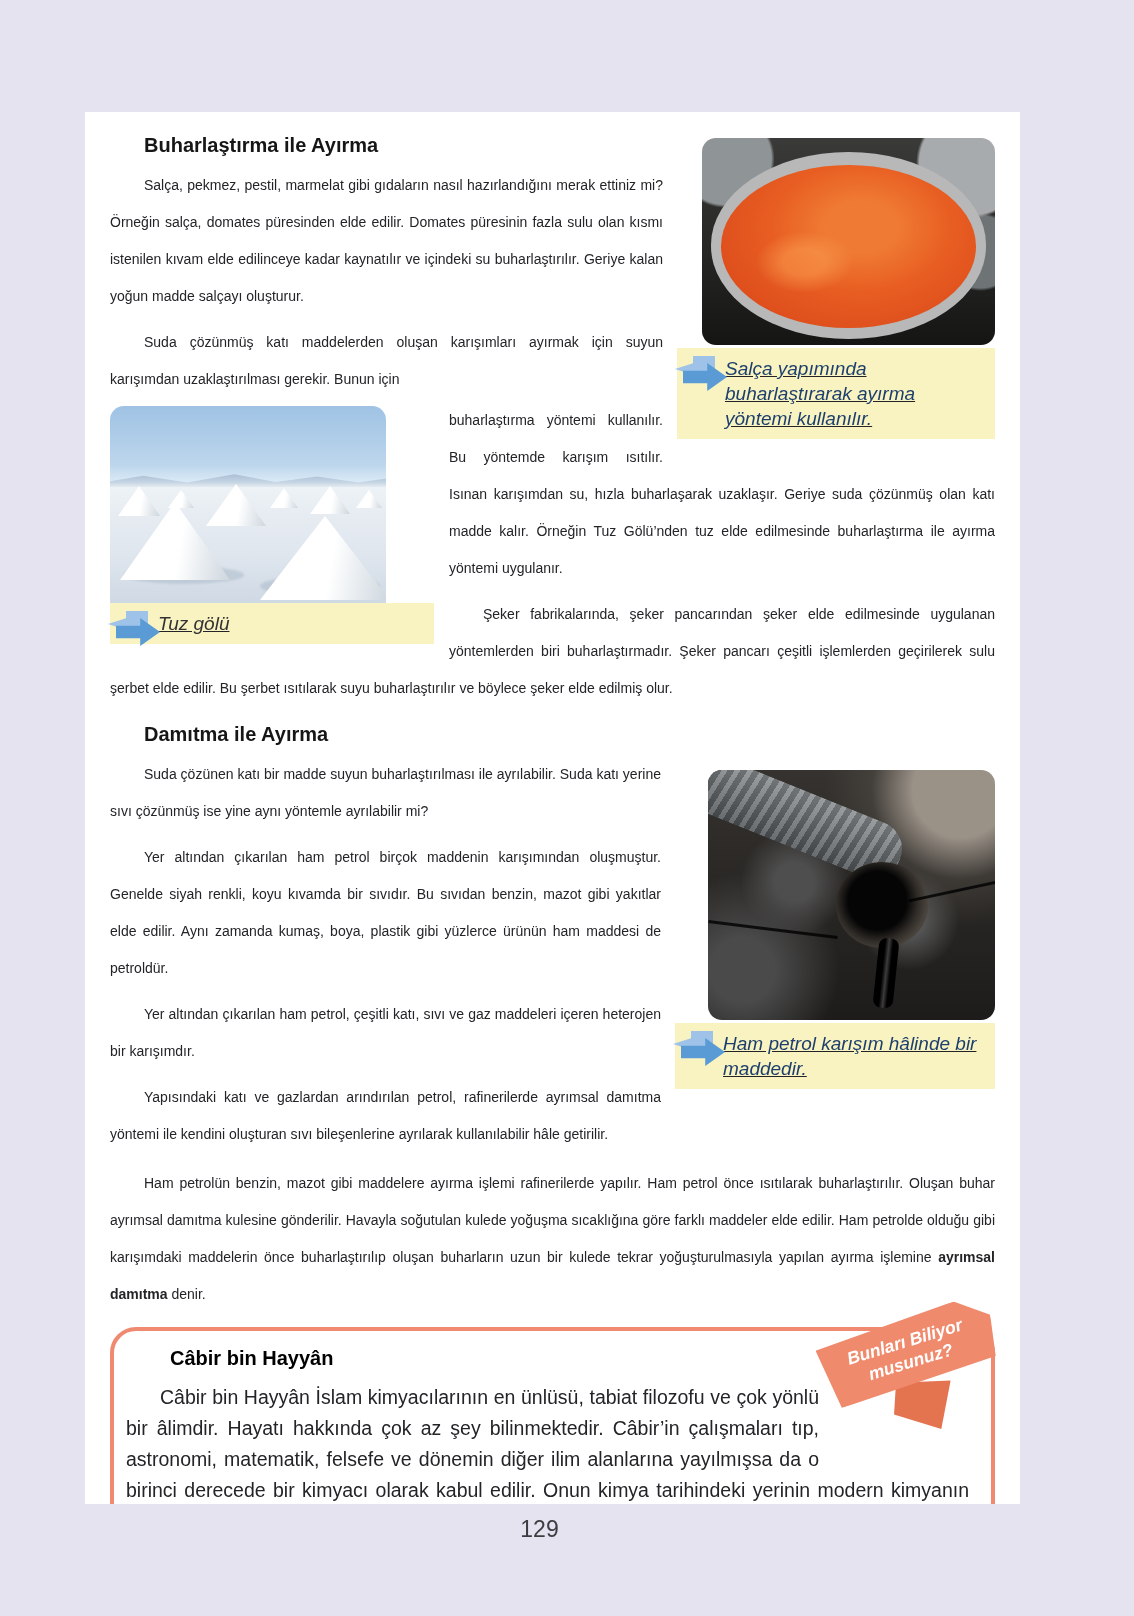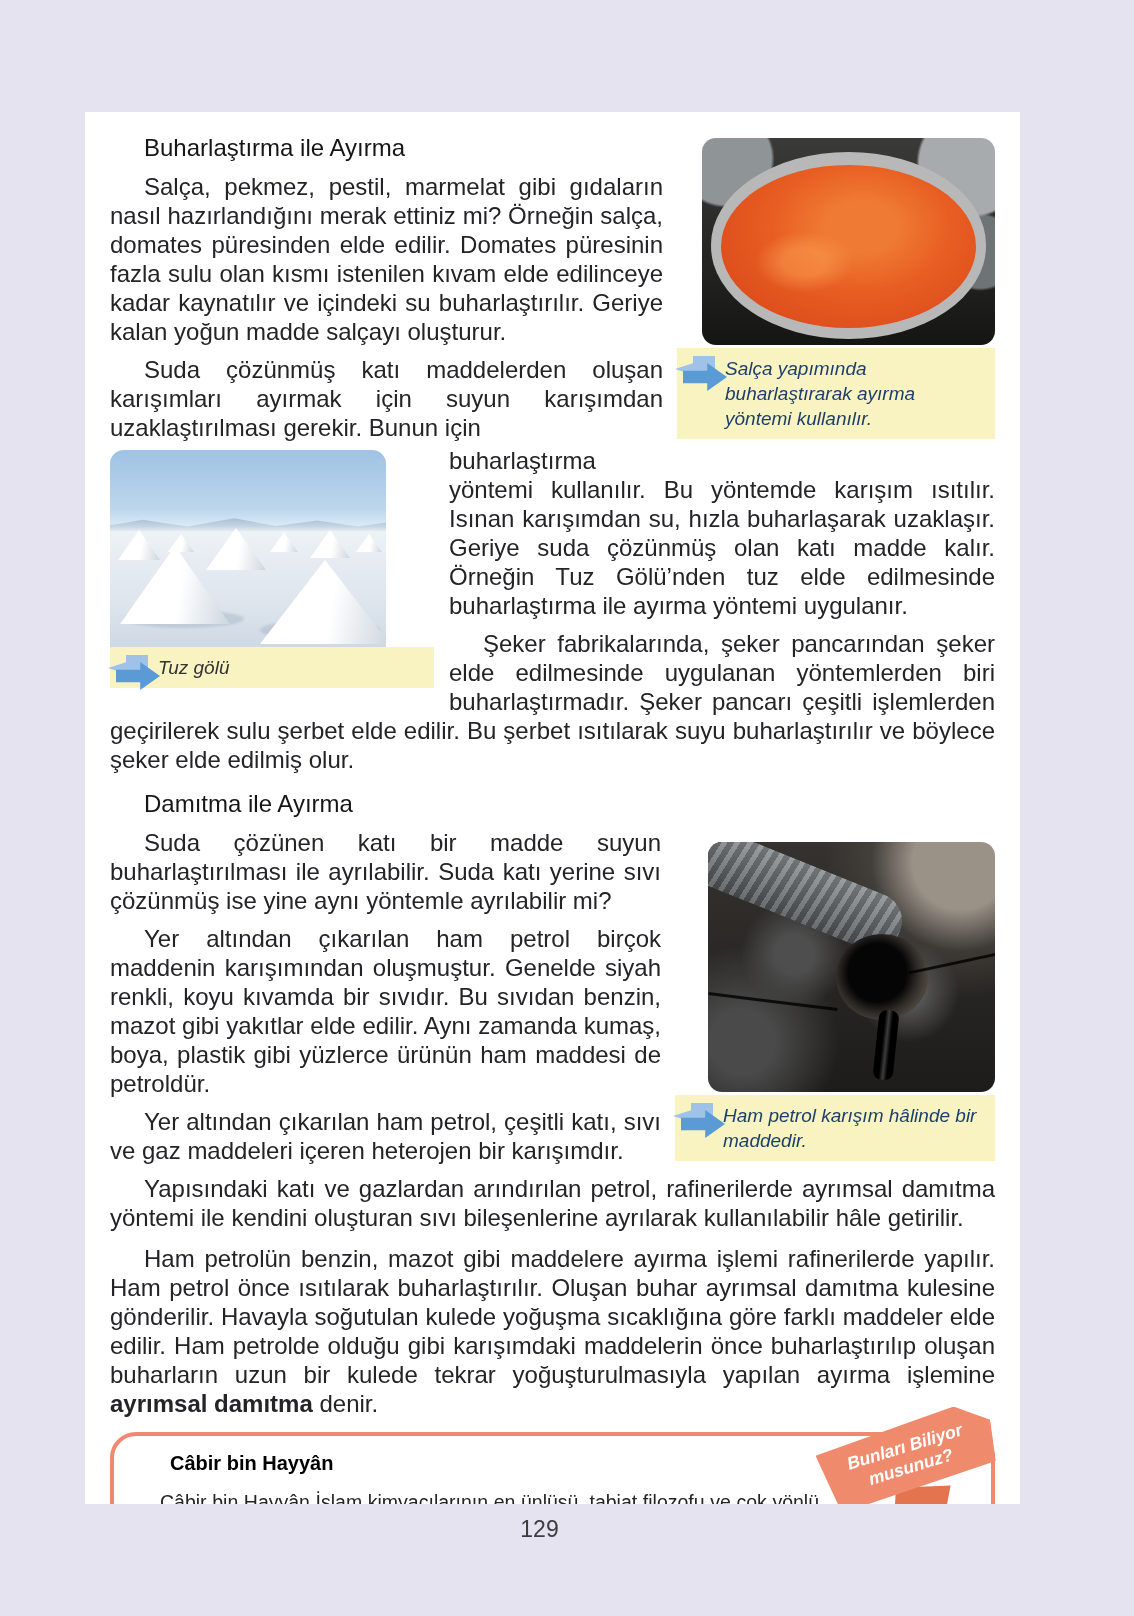--- a/index.html
+++ b/index.html
@@ -11,31 +11,31 @@
     -webkit-font-smoothing:antialiased;
   }
   .page{
     position:absolute;left:85px;top:112px;width:935px;height:1392px;
     background:#ffffff;
     box-sizing:border-box;
     padding:12px 25px 10px 25px;
     overflow:hidden;
   }
   h3.sec-heading{
-    font-size:24px;font-weight:normal;color:#161616;
+    font-size:20px;font-weight:bold;color:#161616;
     margin:10px 0 10px 34px;clear:both;
   }
   p.body-par{
-    font-size:24px;line-height:29px;text-align:justify;
+    font-size:14px;line-height:37px;text-align:justify;
     margin:0 0 9px 0;
   }
   p.indent{text-indent:34px;}
   p.noindent{text-indent:0;padding-left:28px;}
   
-  .fig{position:relative;}
+  .fig{position:relative;text-decoration:underline;}
   .fig-right{float:right;margin:4px 0 8px 14px;}
   .fig-left{float:left;margin:4px 15px 8px 0;}
   .photo{border-radius:14px;overflow:hidden;position:relative;}
   .capbox{
     background:#f8f3c0;
     font-size:19px;font-style:italic;color:#1d3f6d;
     line-height:25px;
     padding:8px 10px 8px 48px;
     position:relative;
     margin-top:3px;

